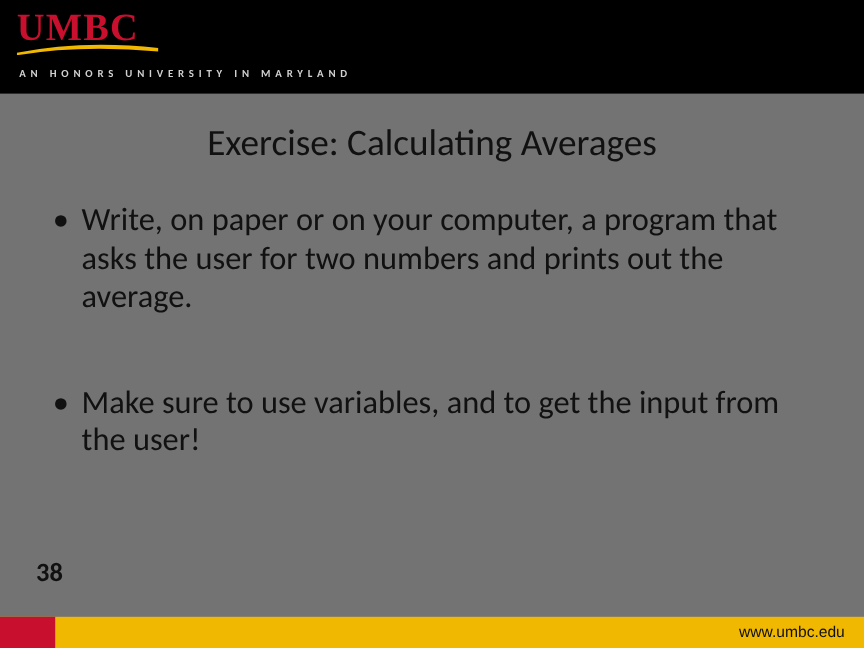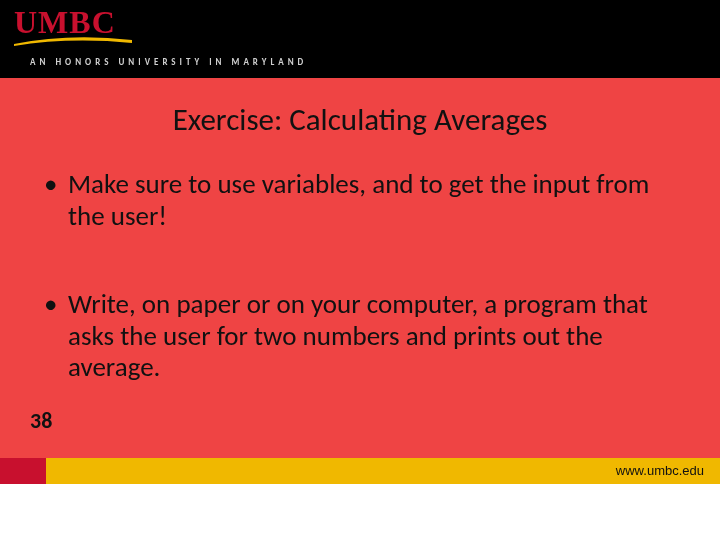--- a/index.html
+++ b/index.html
@@ -1,24 +1,24 @@
 <!DOCTYPE html>
 <html><head>
 <meta charset="utf-8">
 <style>
   * { margin: 0; padding: 0; box-sizing: border-box; }
   html, body { width: 720px; height: 540px; overflow: hidden; background: #fff; font-family: Calibri, "Segoe UI", Arial, sans-serif; }
-  .slide { position: relative; width: 720px; height: 484px; background: #ef4444; }
+  .slide { position: relative; width: 720px; height: 540px; background: #737373; }
 
   .header-band { position: absolute; top: 0; left: 0; width: 720px; height: 78px; background: #000; }
   .logo { position: absolute; top: 6px; left: 14px; display: flex; align-items: flex-start; }
   .logo-text { color: #c8102e; font-family: "Times New Roman", Georgia, serif; font-weight: 700; font-size: 32px; letter-spacing: 1px; display: flex; align-items: flex-start; line-height: 1; }
   .logo-swoosh { position: absolute; top: 36px; left: 14px; width: 118px; height: 10px; }
   .logo-swoosh svg { display: block; }
-  .tagline { position: absolute; top: 56px; left: 16px; color: #d0d0d0; font-size: 9px; letter-spacing: 4px; font-weight: 600; margin-left: 14px; }
+  .tagline { position: absolute; top: 56px; left: 16px; color: #d0d0d0; font-size: 9px; letter-spacing: 4px; font-weight: 600; }
 
   .title { position: absolute; top: 100px; left: 0; width: 720px; text-align: center; font-family: Calibri, "Segoe UI", Arial, sans-serif; font-size: 31px; color: #111; }
 
   .body { position: absolute; top: 168px; left: 44px; width: 640px; color: #111; font-size: 27px; line-height: 1.18; }
   .body ul { list-style: none; }
   .body li { position: relative; padding-left: 24px; margin-bottom: 56px; }
   .body li::before { content: "•"; position: absolute; left: 0; top: 0; font-size: 27px; color: #111; }
 
   .footer-band { position: absolute; left: 0; bottom: 0; width: 720px; height: 26px; background: #f0b800; }
   .footer-band-red { position: absolute; left: 0; bottom: 0; width: 46px; height: 26px; background: #c8102e; }
@@ -39,22 +39,22 @@
         <path d="M0 8 Q 55 -3 118 4 L118 7 Q 55 1 0 10 Z" fill="#f0b800"></path>
       </svg>
     </div>
     <div class="tagline">AN HONORS UNIVERSITY IN MARYLAND</div>
   </div>
 
   <div class="title">Exercise: Calculating Averages</div>
 
   <div class="body">
     <ul>
+      <li>Write, on paper or on your computer, a program that asks the user for two numbers and prints out the average.</li>
       <li>Make sure to use variables, and to get the input from the user!</li>
-      <li>Write, on paper or on your computer, a program that asks the user for two numbers and prints out the average.</li>
     </ul>
   </div>
 
   <div class="page-num">38</div>
   <div class="footer-band"></div>
   <div class="footer-band-red"></div>
   <div class="footer-url">www.umbc.edu</div>
 
 </div>
 

